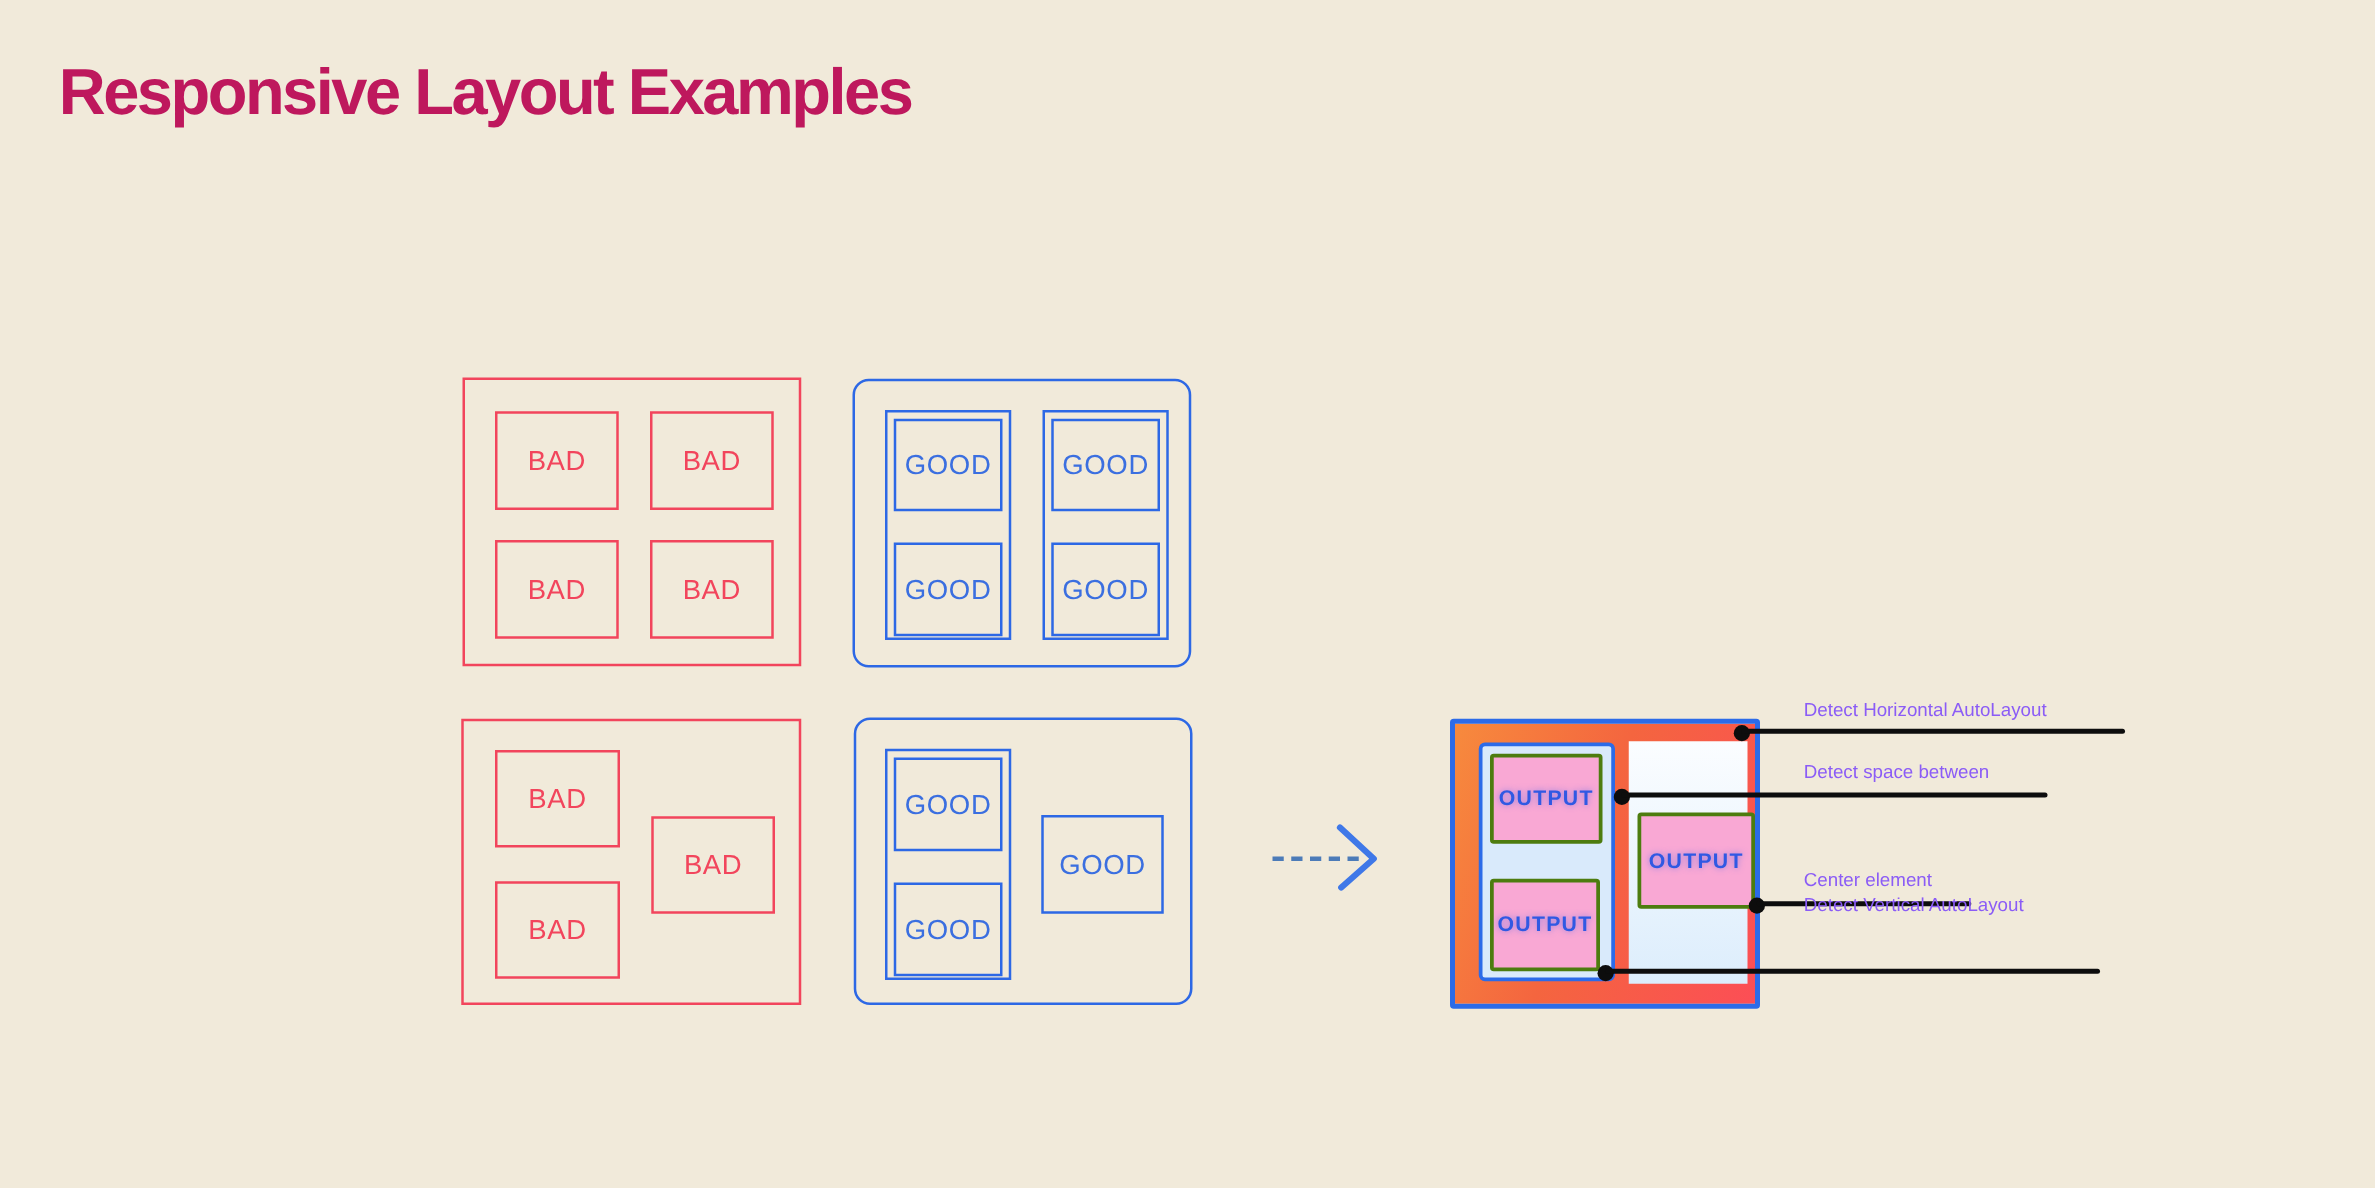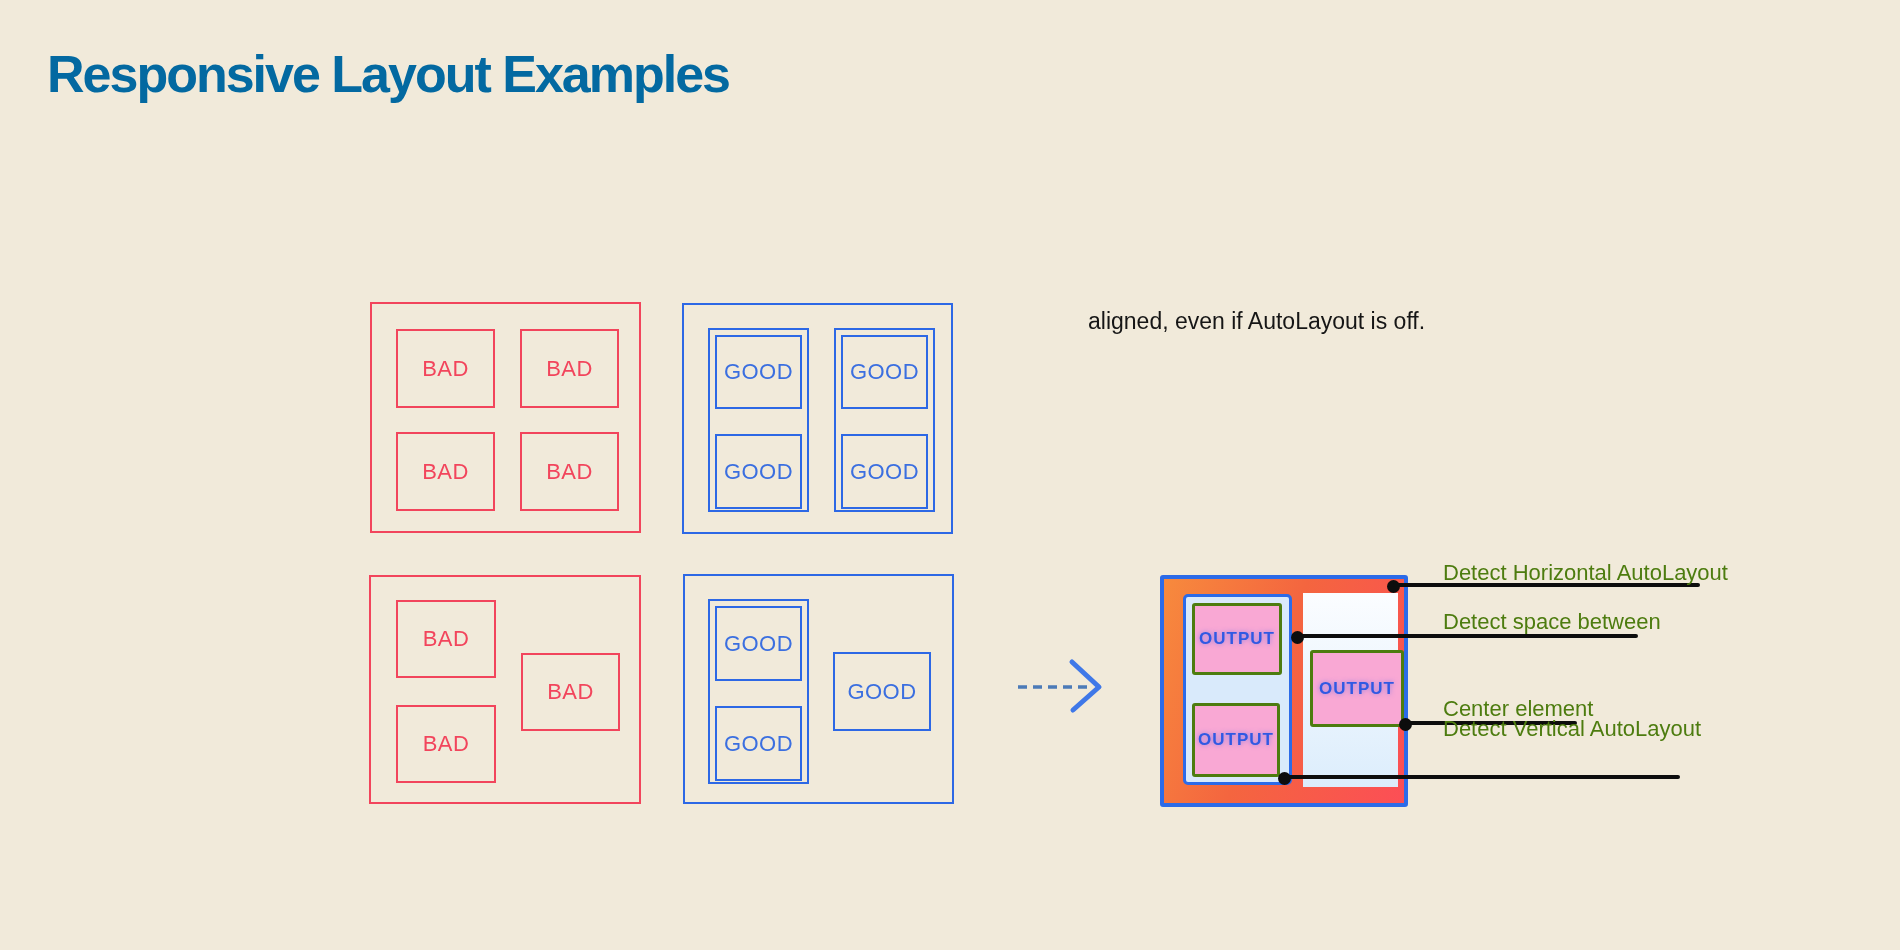--- a/index.html
+++ b/index.html
@@ -4,26 +4,26 @@
 <style>
   * { margin:0; padding:0; box-sizing:border-box; }
   html,body { width:1900px; height:950px; }
   body { font-family:"Liberation Sans", sans-serif; }
   .canvas {
     position:relative; width:1900px; height:950px;
     background:#F1EADA; overflow:hidden;
   }
   .page-title {
     position:absolute; left:47px; top:44px;
-    font-size:52px; font-weight:700; letter-spacing:-2px; color:#0369a1;
+    font-size:52px; font-weight:700; letter-spacing:-2px; color:#be185d;
   }
   
   .panel { position:absolute; border:2px solid; background:transparent; }
   .panel.red  { border-color:#F2455C; }
-  .panel.blue { border-color:#2D68E5; }
+  .panel.blue { border-color:#2D68E5;border-radius:13px; }
   .cell {
     position:absolute; border:2px solid; display:flex;
     align-items:center; justify-content:center;
     font-size:22px; letter-spacing:0.5px; font-weight:500;
   }
   .cell.red  { border-color:#F2455C; color:#F2455C; }
   .cell.blue { border-color:#2D68E5; color:#3B6FE0; }
   .group { position:absolute; border:2px solid #2D68E5; }
   
   .description {
@@ -50,21 +50,21 @@
     background:#f9a8d4; display:flex; align-items:center; justify-content:center;
     font-size:17px; font-weight:700; letter-spacing:1px; color:#3059E3;
     text-shadow:0 0 5px rgba(64,96,235,0.55);
   }
   .output-column {
     position:absolute; left:139px; top:14px; width:95px; height:194px;
     background:linear-gradient(180deg,#FBFDFF 0%,#DCEDFC 100%);
   }
   
   .ann-label {
-    position:absolute; font-size:22px; font-weight:500; color:#4d7c0f;
+    position:absolute; font-size:15px; font-weight:500; color:#8b5cf6;
     white-space:nowrap;
   }
   .ann-line { position:absolute; height:4px; background:#0D0D0D; border-radius:2px; }
   .ann-dot  { position:absolute; width:13px; height:13px; border-radius:50%; background:#0D0D0D; }
 </style>
 </head>
 <body>
 
 <div class="canvas">
 
@@ -97,21 +97,20 @@
   <div class="panel blue" style="left:683px; top:574px; width:271px; height:230px;">
     <div class="group" style="left:23px; top:23px; width:101px; height:185px;">
       <div class="cell blue" style="left:5px; top:5px;   width:87px; height:75px;">GOOD</div>
       <div class="cell blue" style="left:5px; top:105px; width:87px; height:75px;">GOOD</div>
     </div>
     <div class="cell blue" style="left:148px; top:76px; width:98px; height:79px;">GOOD</div>
   </div>
 
   <div class="description">
     <p class="p1">
-      <span class="line">aligned, even if AutoLayout is off.</span>
     </p>
   </div>
 
   <div class="arrow-wrap">
     <svg width="104" height="80" viewBox="0 0 104 80">
       <line x1="10" y1="41" x2="84" y2="41" stroke="#4C7BB8" stroke-width="3.5" stroke-dasharray="9 6"></line>
       <polyline points="64,16 91,41 65,64" fill="none" stroke="#3F78E8" stroke-width="5" stroke-linecap="round" stroke-linejoin="round"></polyline>
     </svg>
   </div>
 

